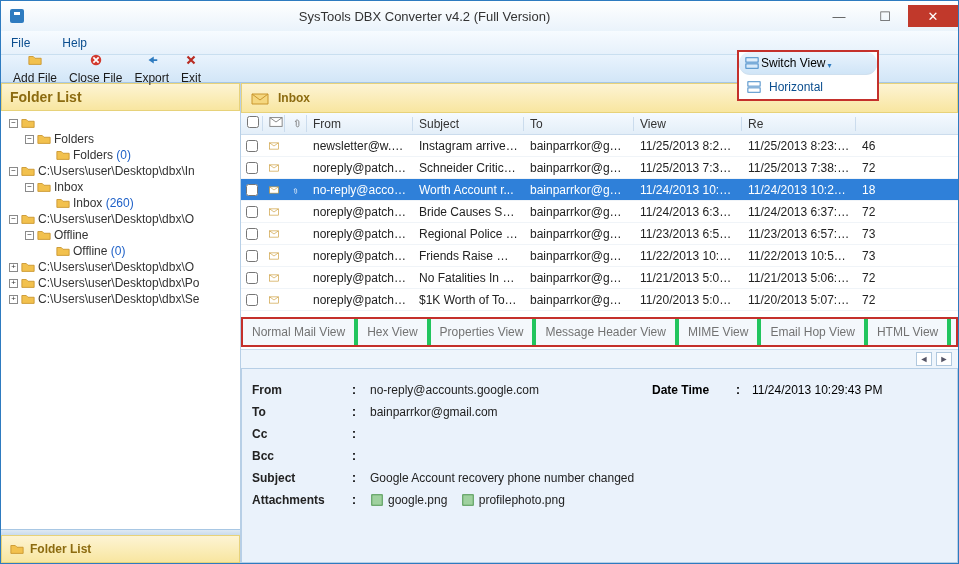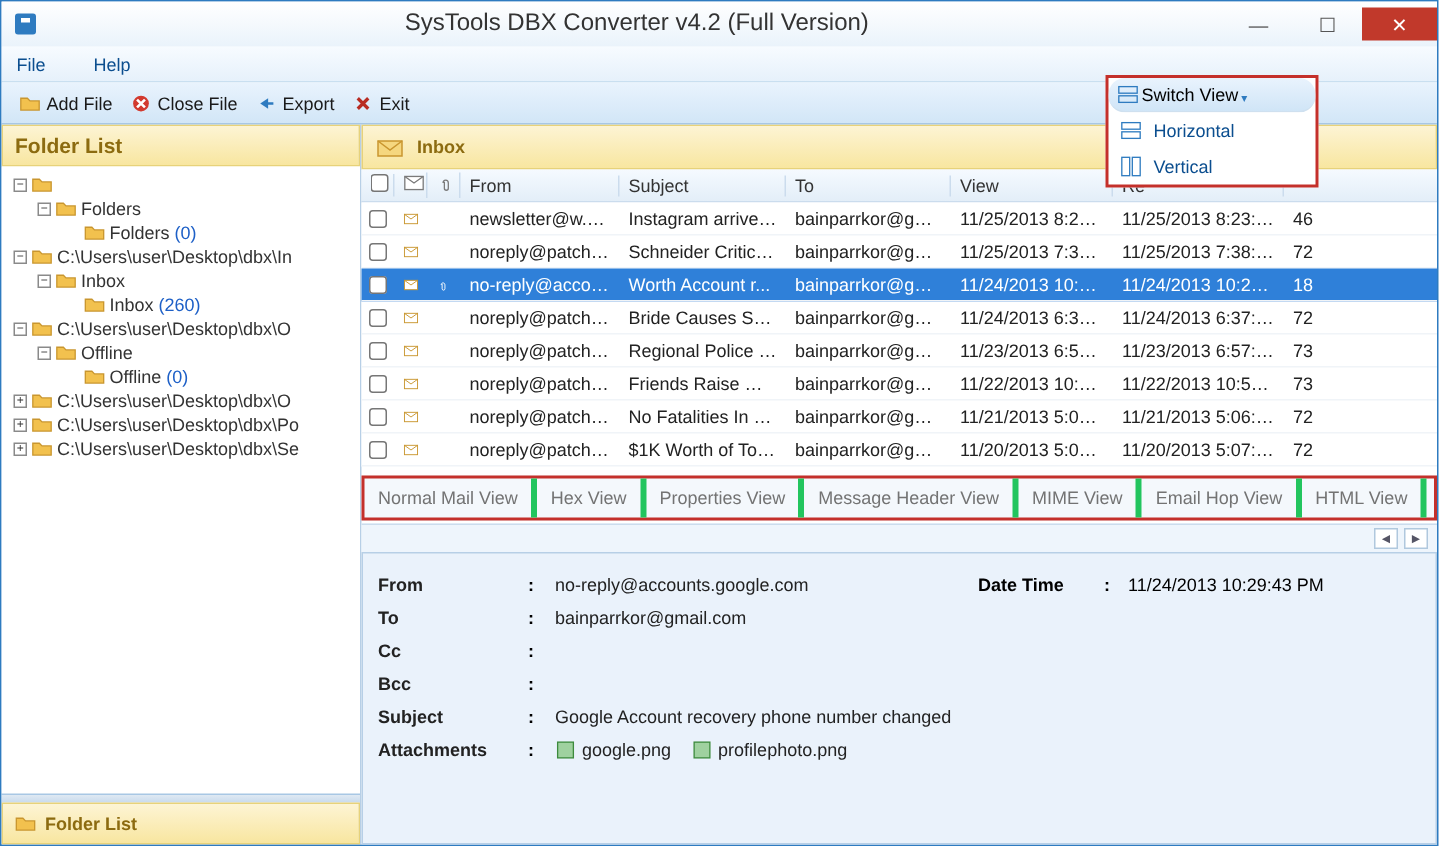--- a/index.html
+++ b/index.html
@@ -1,26 +1,26 @@
 <!DOCTYPE html>
 <html><head>
 <meta charset="utf-8">
 <style>
 * { box-sizing: border-box; margin: 0; padding: 0; font-family: "Segoe UI", Tahoma, sans-serif; font-size: 12px; }
 body { background: #fff; width: 959px; height: 564px; overflow: hidden; display: flex; flex-direction: column; border: 1px solid #2e7bc0; }
 .titlebar { background: linear-gradient(#fff,#eaf3fb); height: 30px; display: flex; align-items: center; position: relative; }
-.titlebar .title { flex: 1; text-align: center; color: #333; font-size: 16px; }
+.titlebar .title { flex: 1; text-align: center; color: #333; font-size: 13px; }
 .titlebar .icon { width: 20px; height: 20px; margin: 0 6px; display: inline-block; }
 .titlebar .winbtns { display: flex; }
 .titlebar .winbtn { width: 46px; height: 22px; display: flex; align-items: center; justify-content: center; color: #555; font-size: 13px; }
 .titlebar .winbtn.close { background: #c1392b; color: #fff; width: 50px; height:22px;}
 .menubar { background: linear-gradient(#f7fbff,#e6f1fb); height: 24px; display: flex; align-items: center; padding: 0 10px; gap: 32px; border-bottom: 1px solid #c9dff0; }
 .menubar span { color: #0b4e8f; }
 .toolbar { background: linear-gradient(#e9f3fd,#d2e6f7); height: 28px; display: flex; align-items: center; padding: 0 6px; border-bottom: 1px solid #a8c7e4; position: relative; }
-.toolbar .tbtn { display: flex; align-items: center; gap: 4px; padding: 0 6px; color: #1a1a1a; }
+.toolbar .tbtn { display: flex; align-items: center; gap: 4px; padding: 0 6px; color: #1a1a1a; flex-direction: column; }
 .body { flex: 1; display: flex; min-height: 0; }
 .leftpanel { width: 240px; display: flex; flex-direction: column; border-right: 1px solid #b7cfe6; min-height:0;}
 .panelhead { background: linear-gradient(#fdf4d4,#f8e6a0); border: 1px solid #e7d27a; padding: 5px 8px; font-size: 14px; font-weight: bold; color: #8c6b10; }
 .tree { flex: 1; overflow: auto; padding: 4px 4px; background: #fff; }
 .tree ul { list-style: none; padding-left: 16px; }
 .tree li { white-space: nowrap; padding: 1px 0; display:flex; align-items:center; gap:3px;}
 .tree .exp { width:9px; height:9px; border:1px solid #8a8a8a; display:inline-flex; align-items:center; justify-content:center; font-size:8px; line-height:8px; color:#333; background:#fff;}
 .tree .fld { color:#333; }
 .tree .fld .blue { color:#1e60c7; }
 .folderlist-bottom { background: linear-gradient(#fdf4d4,#f8e6a0); border:1px solid #e7d27a; padding:6px 8px; display:flex; align-items:center; gap:6px; font-weight:bold; color:#8c6b10;}
@@ -116,27 +116,20 @@
     <span>Switch View</span>
     <span style="font-size:8px;color:#2e7bc0;">▾</span>
   </div>
   <div class="svitem">
     <span class="iconsvg"><svg viewBox="0 0 16 16">
           <rect x="1" y="2" width="14" height="5" fill="none" stroke="#2e7bc0"></rect>
           <rect x="1" y="9" width="14" height="5" fill="none" stroke="#2e7bc0"></rect>
         </svg></span>
     <span>Horizontal</span>
   </div>
-  <div class="svitem">
-    <span class="iconsvg"><svg viewBox="0 0 16 16">
-          <rect x="1" y="1" width="6" height="14" fill="none" stroke="#2e7bc0"></rect>
-          <rect x="9" y="1" width="6" height="14" fill="none" stroke="#2e7bc0"></rect>
-        </svg></span>
-    <span>Vertical</span>
-  </div>
 </div>
 
 <div class="body">
 
   <div class="leftpanel">
     <div class="panelhead">Folder List</div>
     <div class="tree">
       <ul style="padding-left:4px;">
         <li>
             <span class="exp">−</span>

